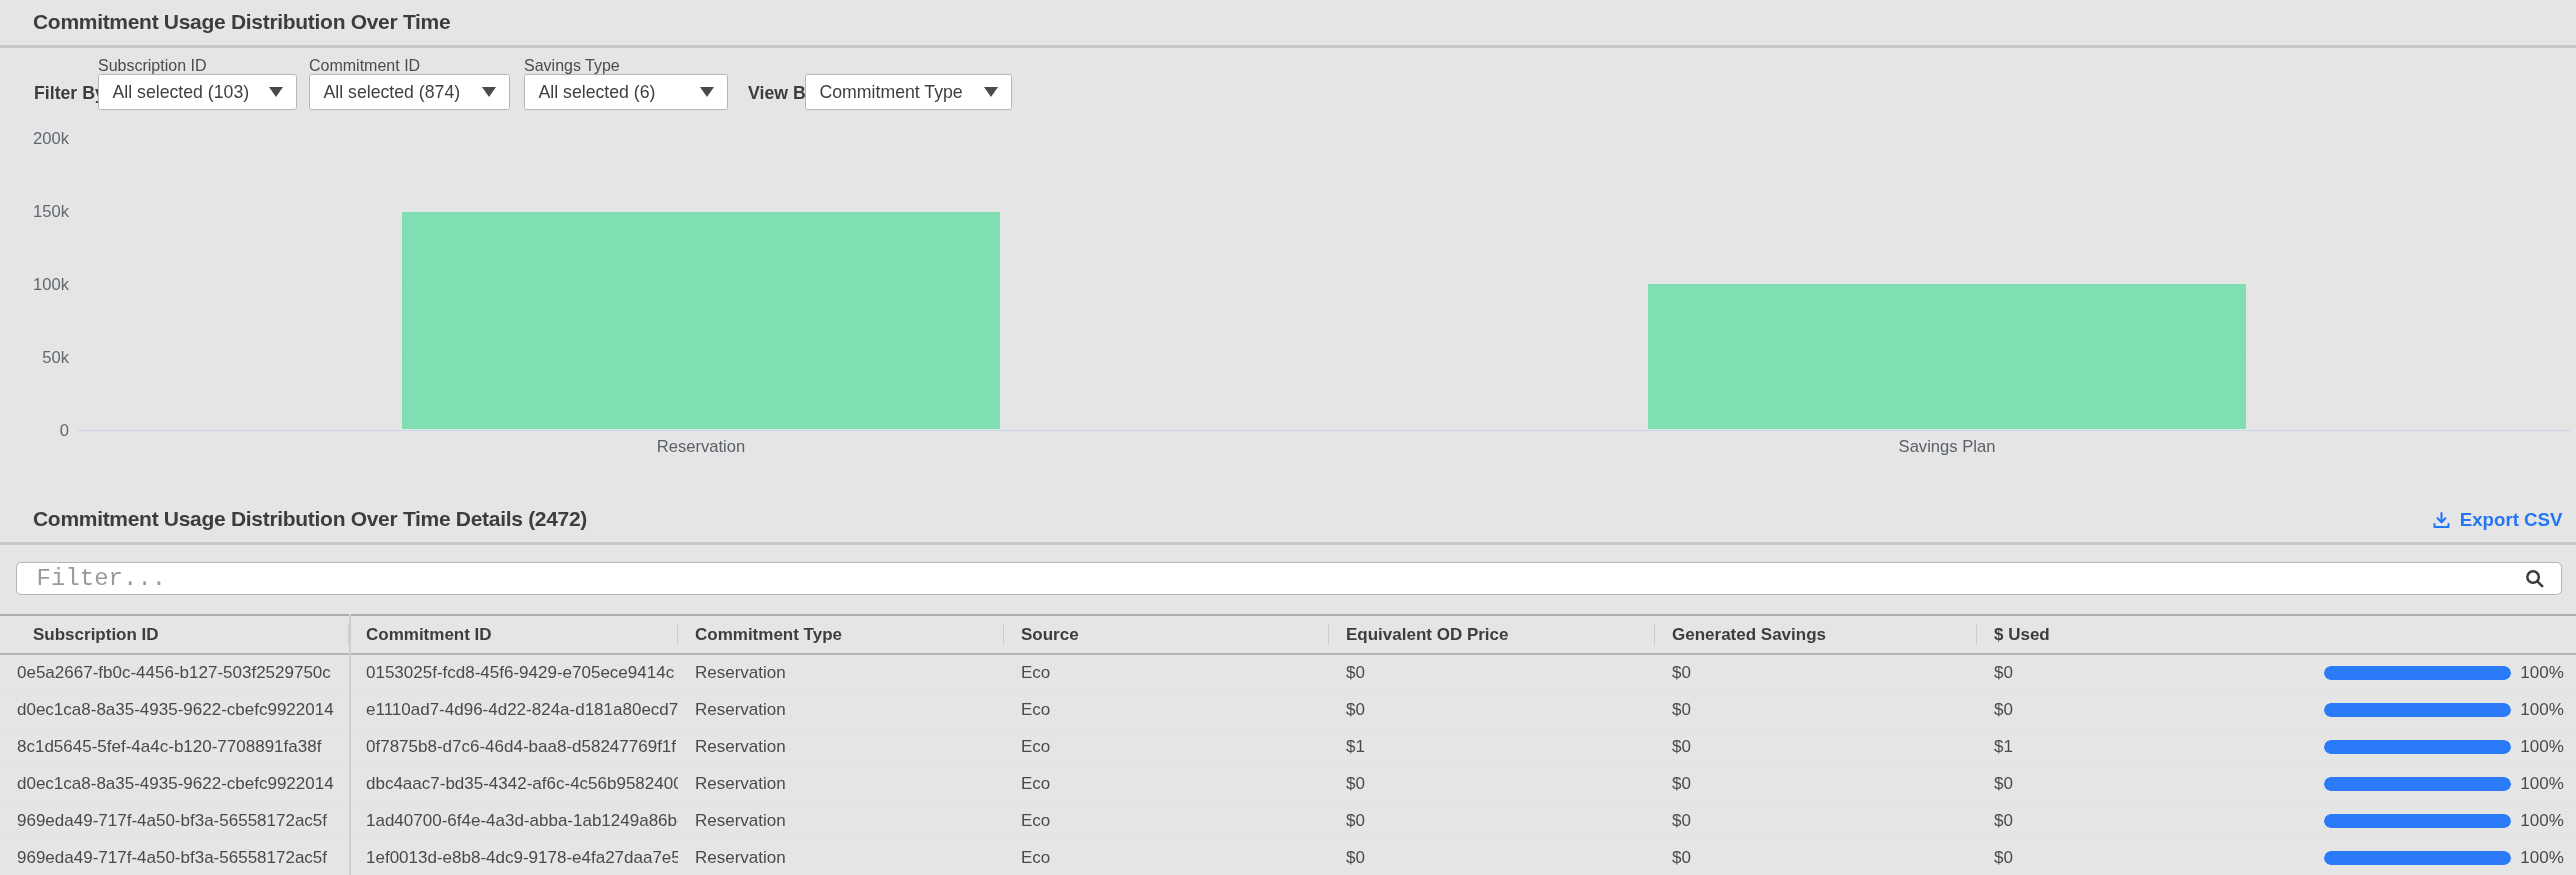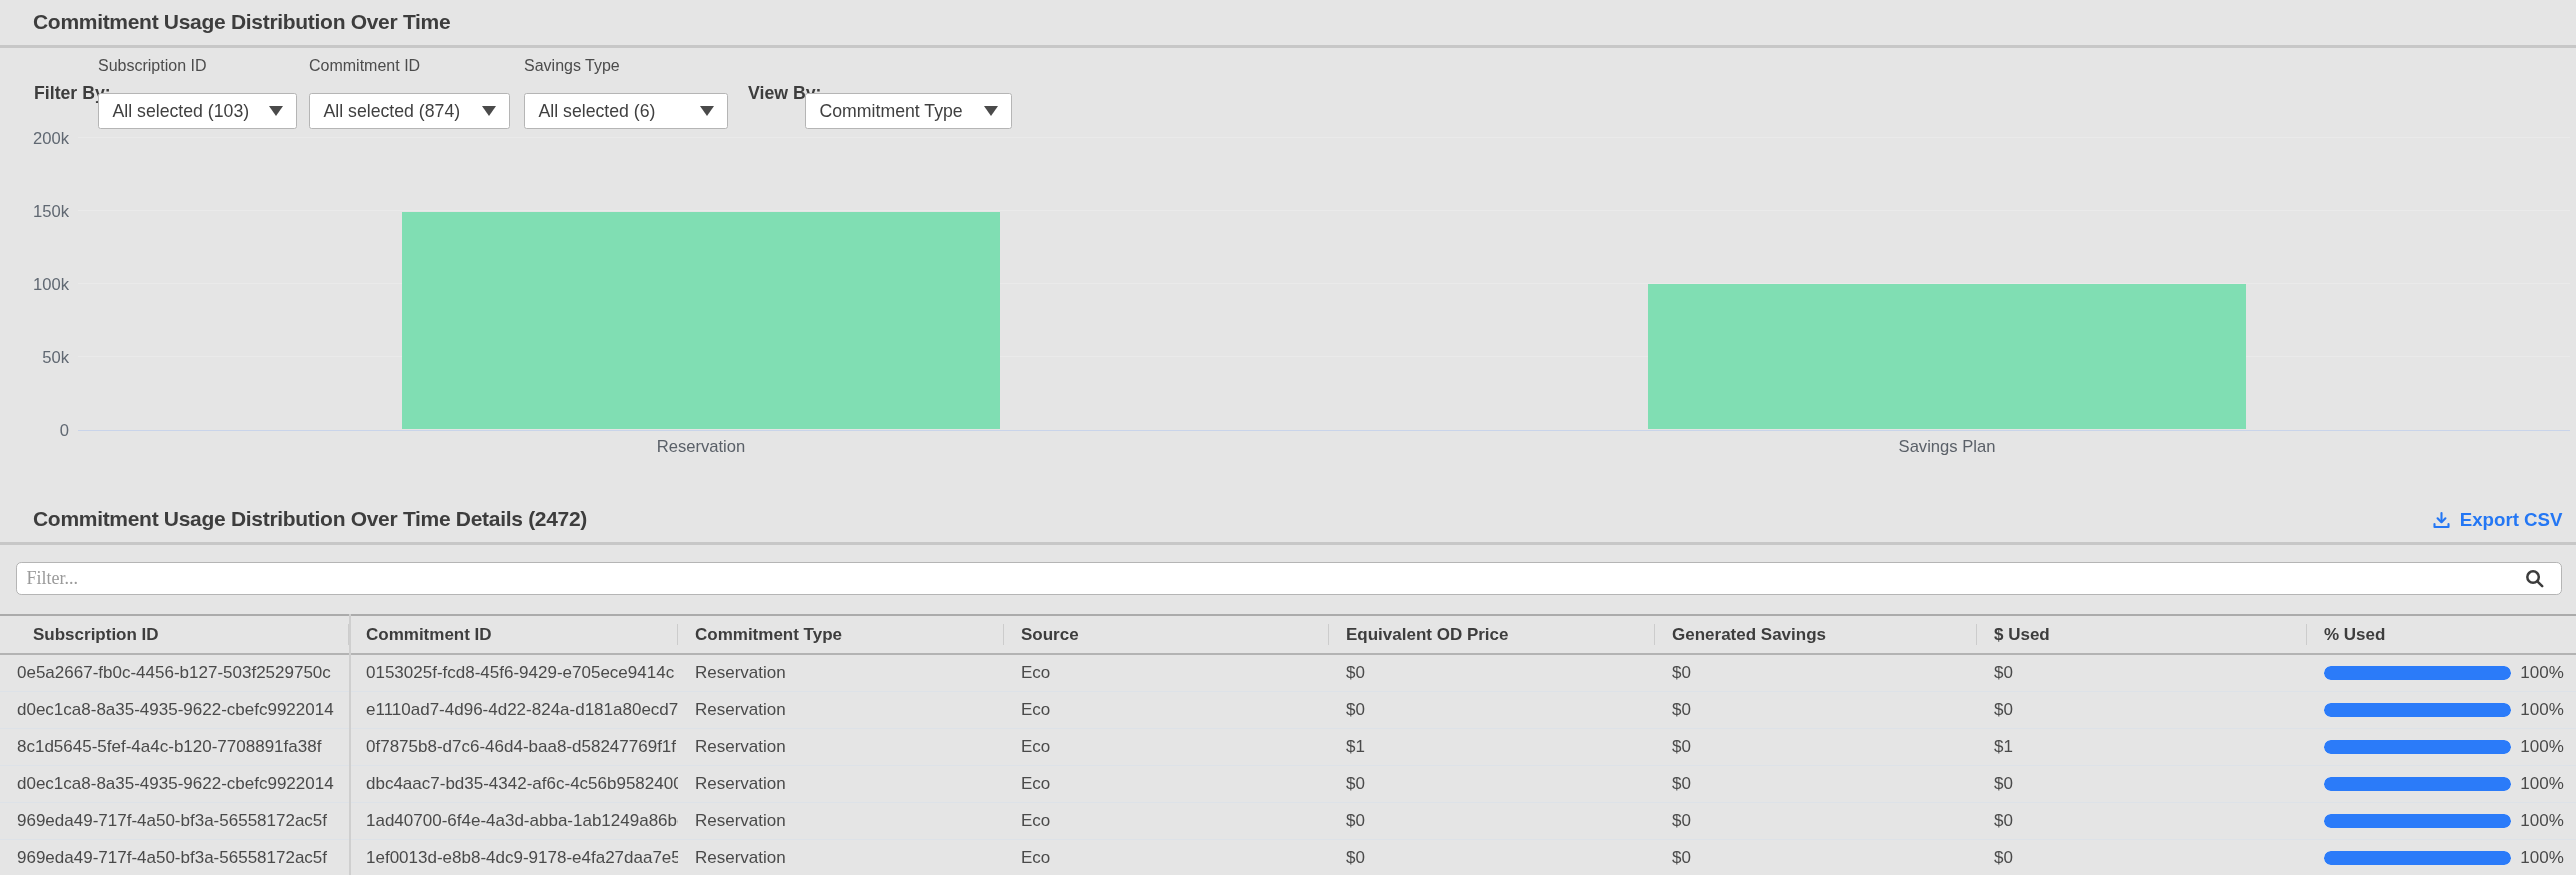--- a/index.html
+++ b/index.html
@@ -30,21 +30,21 @@
   }
   .filter-by-label { left: 34px; }
   .view-by-label { left: 748px; }
   .dd-label {
     position: absolute; top: 57px; font-size: 16px; color: #4c4c4c; white-space: nowrap;
   }
   .dd-box {
     position: absolute; top: 74px; height: 36px;
     border: 1px solid #b5b5b5; border-radius: 2.6px; background: #fff;
     display: flex; align-items: center; justify-content: space-between;
-    padding: 0 13.5px; font-size: 17.7px; color: #3f3f3f; cursor: pointer; white-space: nowrap; margin-top: 19px;
+    padding: 0 13.5px; font-size: 17.7px; color: #3f3f3f; cursor: pointer; white-space: nowrap;
   }
   .caret {
     width: 0; height: 0; margin-left: 12.5px;
     border-left: 7.8px solid transparent; border-right: 7.8px solid transparent;
     border-top: 10px solid #4a4a4a;
   }
   .dd1-label, .dd1-box { left: 98px; } .dd1-box { width: 199px; }
   .dd2-label, .dd2-box { left: 309px; } .dd2-box { width: 201px; }
   .dd3-label, .dd3-box { left: 524px; } .dd3-box { width: 204px; }
   .dd4-box { left: 805px; width: 207px; }
@@ -69,22 +69,22 @@
     display: flex; align-items: center; gap: 7.3px;
     font-size: 18.7px; font-weight: bold; color: #2477f4; cursor: pointer; white-space: nowrap;
   }
   .export-link svg { display: block; }
 
   
   .filter-input-wrap { position: absolute; left: 15.6px; top: 562px; width: 2546px; height: 33px; }
   .filter-input {
     width: 100%; height: 100%;
     border: 1px solid #b5b5b5; border-radius: 5.2px;
-    font-family: Liberation Serif, serif;
-    font-size: 18px; color: #3f3f3f; padding: 0 57px 0 10px; outline: none; background:#fff;
+    font-family: Liberation Mono, monospace;
+    font-size: 24px; color: #3f3f3f; padding: 0 57px 0 20px; outline: none; background:#fff;
   }
   .filter-input::placeholder { color: #9a9a9a; }
   .search-icon { position: absolute; right: 15.6px; top: 5.2px; cursor: pointer; }
 
   
   .table { position: absolute; left: 0; top: 614px; width: 2576px; height: 261px; overflow: hidden; }
   .col-line { position: absolute; left: 349px; top: 0; bottom: 0; width: 1.6px; background: #cfcfcf; }
   .grid-row {
     display: grid;
     grid-template-columns: 349px 329px 326px 325px 326px 322px 330px 270px;
@@ -187,21 +187,20 @@
 
   <div class="table">
     <div class="grid-row thead">
       <div class="th">Subscription ID</div>
       <div class="th">Commitment ID</div>
       <div class="th">Commitment Type</div>
       <div class="th">Source</div>
       <div class="th">Equivalent OD Price</div>
       <div class="th">Generated Savings</div>
       <div class="th">$ Used</div>
-      <div class="th">% Used</div>
     </div>
     <div>
         <div class="grid-row tr">
           <div class="td">0e5a2667-fb0c-4456-b127-503f2529750c</div>
           <div class="td">0153025f-fcd8-45f6-9429-e705ece9414c</div>
           <div class="td">Reservation</div>
           <div class="td">Eco</div>
           <div class="td">$0</div>
           <div class="td">$0</div>
           <div class="td">$0</div>

